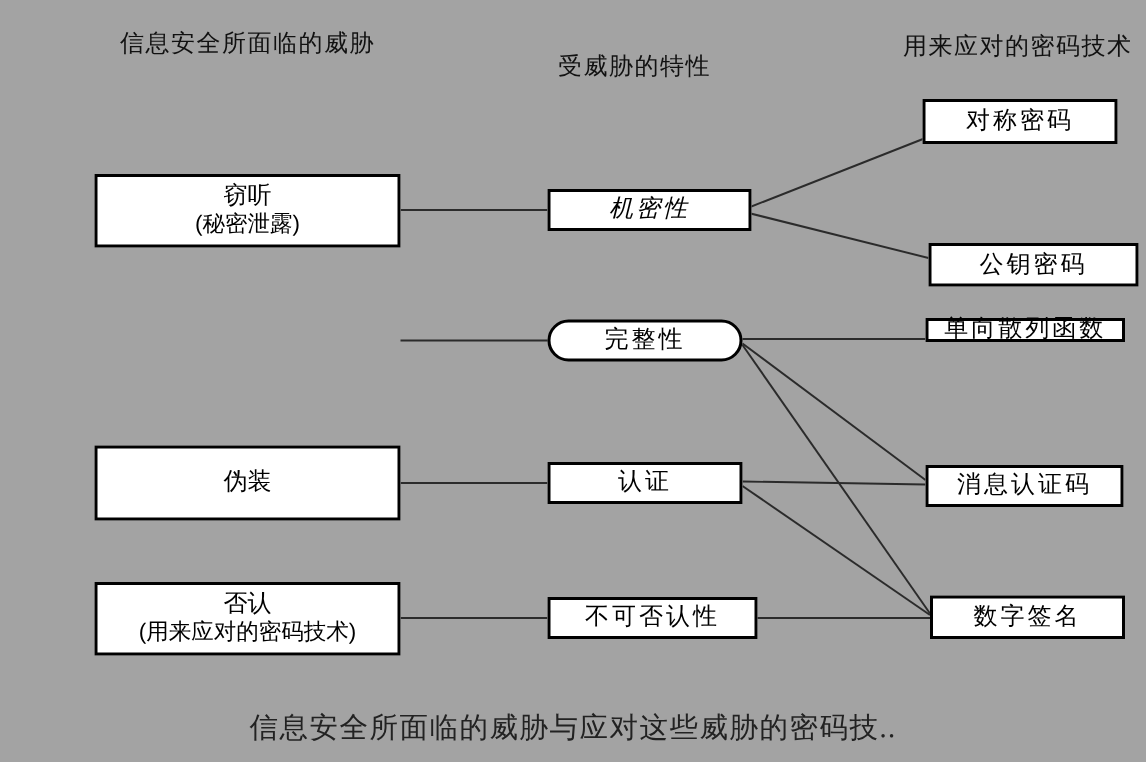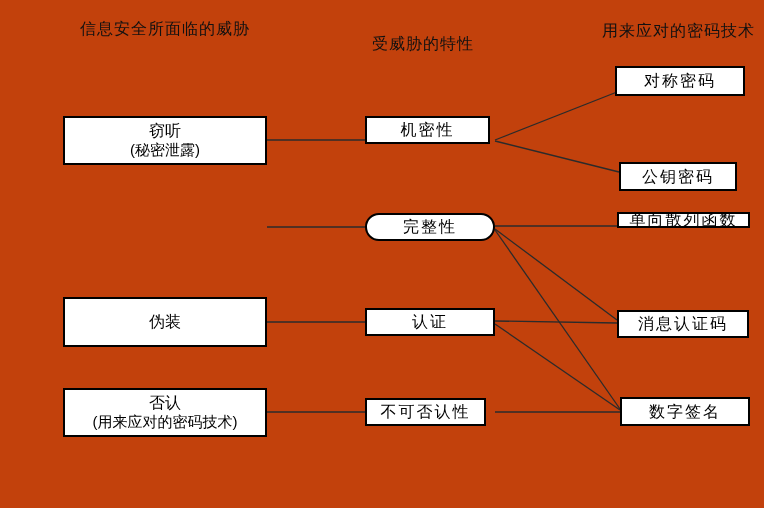--- a/index.html
+++ b/index.html
@@ -1,20 +1,20 @@
 <!DOCTYPE html>
 <html><head>
 <meta charset="utf-8">
 <style>
   html, body { margin: 0; padding: 0; background: #ffffff; }
   #canvas {
     position: relative;
     width: 764px;
     height: 508px;
-    background: #c2410c;
+    background: #a3a3a3;
     font-family: "Liberation Sans", "DejaVu Sans", sans-serif;
     color: #000000;
     overflow: hidden;
   }
   #edges {
     position: absolute;
     left: 0; top: 0;
     width: 764px; height: 508px;
   }
   .col-header {
@@ -85,25 +85,26 @@
     <div class="subtitle">(秘密泄露)</div>
   </div>
   <div class="box threat" style="left:63px; top:297px; width:204px; height:50px;">
     <div class="title">伪装</div>
   </div>
   <div class="box threat" style="left:63px; top:388px; width:204px; height:49px;">
     <div class="title">否认</div>
     <div class="subtitle">(用来应对的密码技术)</div>
   </div>
 
-  <div class="box prop" style="left:365px; top:116px; width:125px; height:28px;">机密性</div>
+  <div class="box prop" style="left:365px; top:126px; width:136px; height:28px;font-style:italic;">机密性</div>
   <div class="box prop" style="left:365px; top:213px; width:130px; height:28px;border-radius:14px;">完整性</div>
   <div class="box prop" style="left:365px; top:308px; width:130px; height:28px;">认证</div>
-  <div class="box prop" style="left:365px; top:398px; width:121px; height:28px;text-align:right;">不可否认性</div>
+  <div class="box prop" style="left:365px; top:398px; width:140px; height:28px;text-align:right;">不可否认性</div>
 
   <div class="box tech" style="left:615px; top:66px; width:130px; height:30px;">对称密码</div>
-  <div class="box tech" style="left:619px; top:162px; width:118px; height:29px;">公钥密码</div>
+  <div class="box tech" style="left:619px; top:162px; width:140px; height:29px;">公钥密码</div>
   <div class="box tech" style="left:617px; top:212px; width:133px; height:16px;">单向散列函数</div>
   <div class="box tech" style="left:617px; top:310px; width:132px; height:28px;">消息认证码</div>
   <div class="box tech" style="left:620px; top:397px; width:130px; height:29px;">数字签名</div>
 
+  <div class="caption">信息安全所面临的威胁与应对这些威胁的密码技..</div>
 
 </div>
 
 </body></html>

